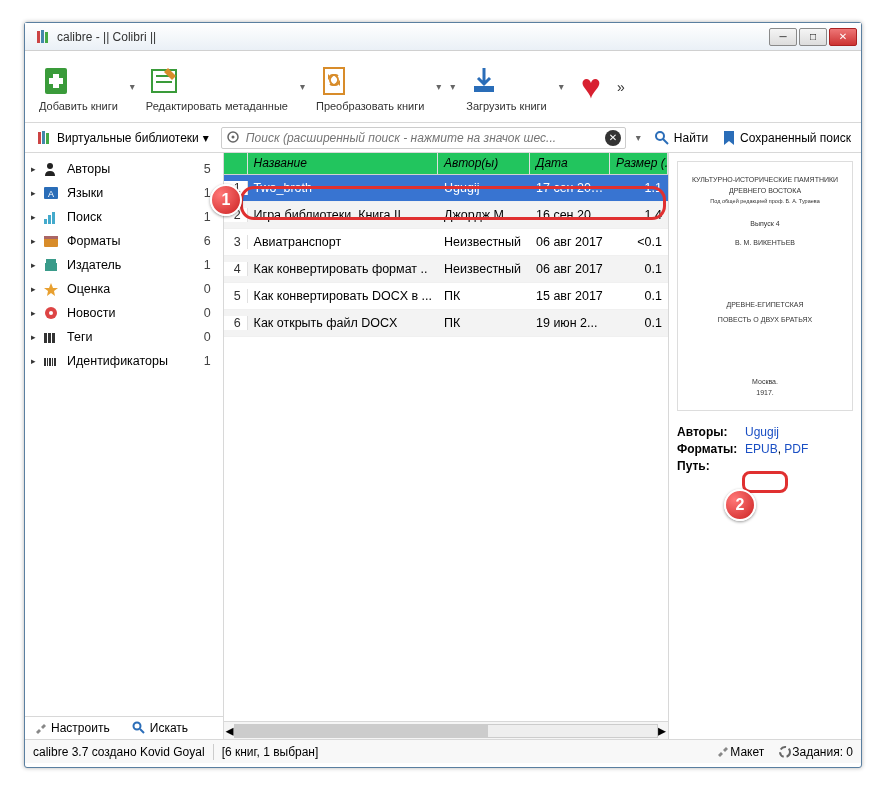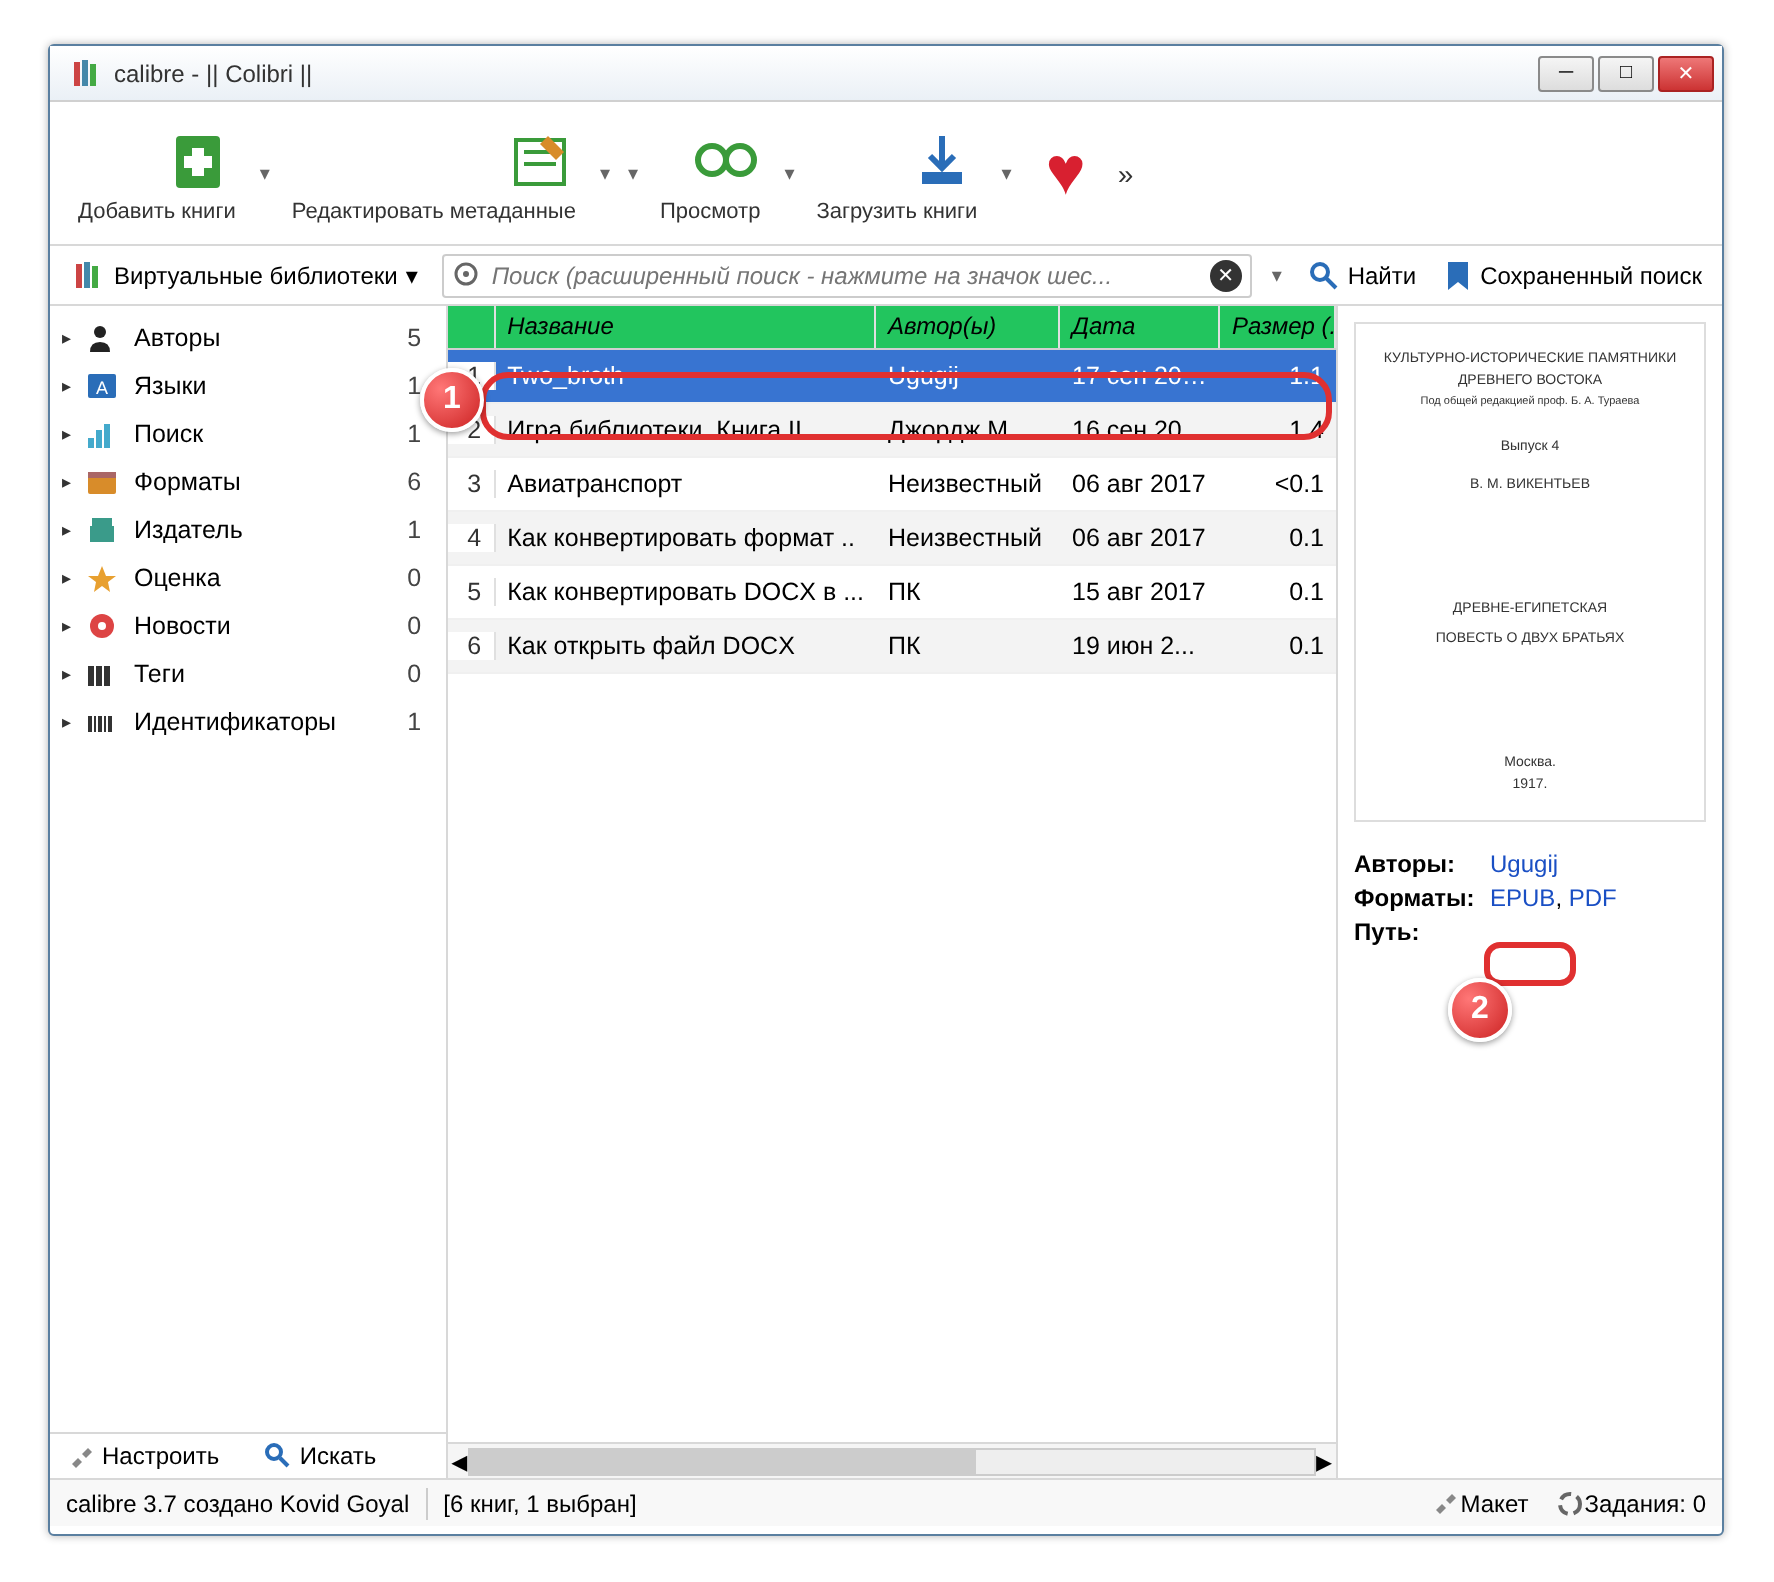--- a/index.html
+++ b/index.html
@@ -7,21 +7,21 @@
 
 .window { position: absolute; top: 22px; left: 24px; width: 838px; height: 746px; border: 1px solid #5a7fa0; border-radius: 3px; background: #fff; box-shadow: 0 0 4px rgba(0,0,0,0.3); }
 .titlebar { height: 28px; background: linear-gradient(#fff,#eaf0f6); display: flex; align-items: center; padding: 0 4px; border-bottom: 1px solid #d0d0d0; }
 .titlebar .app-icon { width: 16px; height: 16px; margin: 0 6px; display: inline-flex; }
 .titlebar .title { font-size: 12px; color: #333; flex: 1; }
 .win-btns { display: flex; gap: 0; }
 .win-btn { width: 28px; height: 18px; border: 1px solid #8a8a8a; border-radius: 2px; margin-left: 2px; display: flex; align-items: center; justify-content: center; font-size: 10px; background: linear-gradient(#f5f5f5,#ddd); cursor: pointer; }
 .win-btn.close { background: linear-gradient(#e77,#c33); color: #fff; border-color: #a22; }
 
 .toolbar { height: 72px; display: flex; align-items: center; padding: 4px 8px; gap: 2px; border-bottom: 1px solid #d8d8d8; }
-.tool-btn { display: flex; flex-direction: column; align-items: flex-end; justify-content: center; padding: 4px 6px; border-radius: 3px; cursor: pointer; font-size: 11px; color: #333; }
+.tool-btn { display: flex; flex-direction: column; align-items: flex-start; justify-content: center; padding: 4px 6px; border-radius: 3px; cursor: pointer; font-size: 11px; color: #333; }
 .tool-icon { width: 36px; height: 36px; margin-bottom: 2px; display: flex; align-items: center; justify-content: center; }
 .dropdown-arrow { width: 12px; font-size: 10px; color: #666; cursor: pointer; padding: 0 4px; align-self: center; }
 .heart { color: #d82030; font-size: 34px; cursor: pointer; margin-left: 12px; margin-right: 8px; }
 .more { font-size: 14px; color: #333; cursor: pointer; padding: 0 6px; }
 
 .searchbar { height: 30px; display: flex; align-items: center; padding: 2px 6px; gap: 6px; border-bottom: 1px solid #d8d8d8; }
 .vlib-btn { display: flex; align-items: center; gap: 4px; font-size: 12px; padding: 2px 6px; cursor: pointer; }
 .search-box { flex: 1; display: flex; align-items: center; border: 1px solid #ccc; border-radius: 2px; height: 22px; padding: 0 4px; background: #fff; }
 .search-box input { flex: 1; border: none; outline: none; font-size: 12px; color: #7f1d1d; font-style: italic; }
 .gear-icon { width: 16px; height: 16px; margin-right: 4px; }
@@ -120,31 +120,33 @@
           <svg width="36" height="36">
             <rect x="6" y="8" width="24" height="22" fill="none" stroke="#3a9b3a" stroke-width="2"></rect>
             <line x1="10" y1="14" x2="26" y2="14" stroke="#3a9b3a" stroke-width="2"></line>
             <line x1="10" y1="20" x2="26" y2="20" stroke="#3a9b3a" stroke-width="2"></line>
             <path d="M22 6 L30 14 L26 18 L18 10 Z" fill="#d88c2a"></path>
           </svg>
         </div>
       <span>Редактировать метаданные</span>
     </div>
     <span class="dropdown-arrow">▾</span>
-    <span class="dropdown-arrow">▾</span>
     <div class="tool-btn">
       <div class="tool-icon">
           <svg width="36" height="36">
-            <circle cx="12" cy="18" r="7" fill="none" stroke="#3a9b3a" stroke-width="3"></circle>
-            <circle cx="26" cy="18" r="7" fill="none" stroke="#3a9b3a" stroke-width="3"></circle>
-            <line x1="18" y1="17" x2="20" y2="17" stroke="#3a9b3a" stroke-width="2"></line>
-          </svg>
-        </div>
-      <span>Просмотр</span>
-    </div>
+            <rect x="8" y="6" width="20" height="26" fill="none" stroke="#d88c2a" stroke-width="2"></rect>
+            <path d="M14 14 A5 5 0 1 1 14 22" fill="none" stroke="#d88c2a" stroke-width="2"></path>
+            <path d="M22 22 A5 5 0 1 1 22 14" fill="none" stroke="#d88c2a" stroke-width="2"></path>
+            <path d="M12 12 L15 15 L12 18" fill="#d88c2a"></path>
+            <path d="M24 24 L21 21 L24 18" fill="#d88c2a"></path>
+          </svg>
+        </div>
+      <span>Преобразовать книги</span>
+    </div>
+    <span class="dropdown-arrow">▾</span>
     <span class="dropdown-arrow">▾</span>
     <div class="tool-btn">
       <div class="tool-icon">
           <svg width="36" height="36">
             <rect x="8" y="24" width="20" height="6" fill="#2a6db8"></rect>
             <path d="M18 6 L18 20 M12 16 L18 22 L24 16" fill="none" stroke="#2a6db8" stroke-width="3"></path>
           </svg>
         </div>
       <span>Загрузить книги</span>
     </div>

